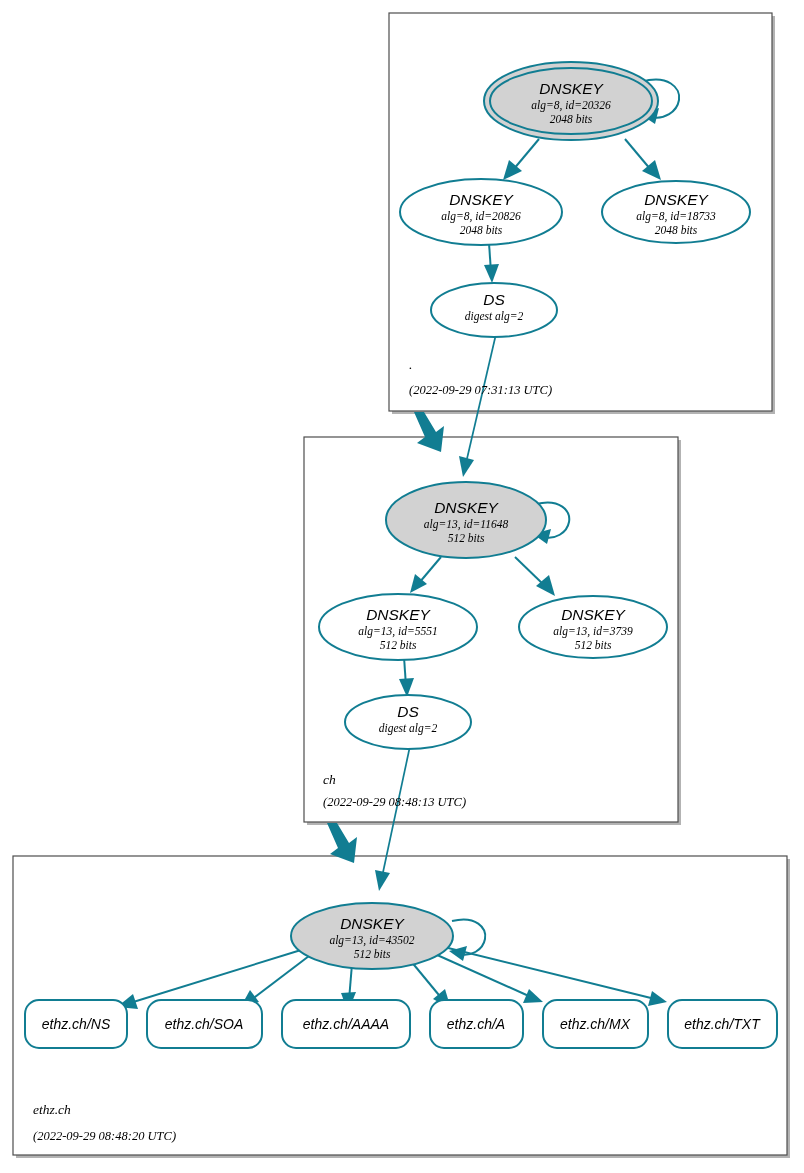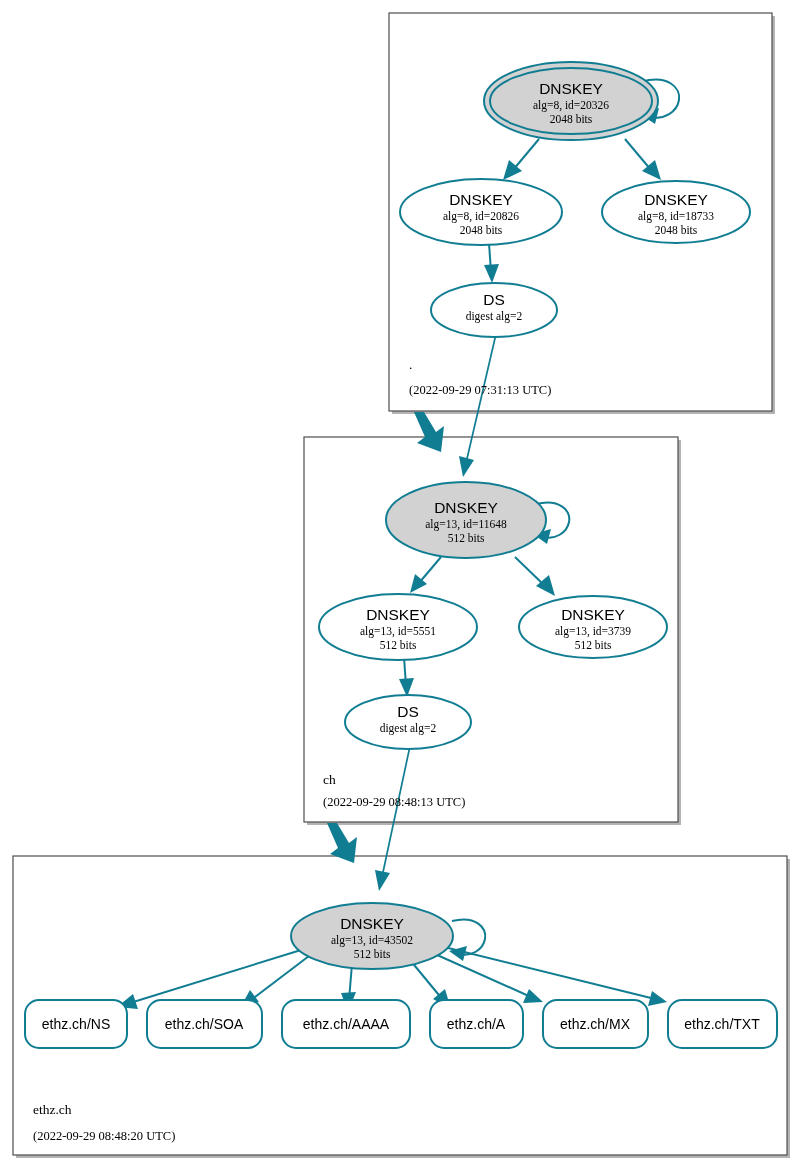--- a/index.html
+++ b/index.html
@@ -2,21 +2,21 @@
 <html><head>
 <meta charset="utf-8">
 <title>DNSSEC Authentication Chain</title>
 <style>
   html,body{margin:0;padding:0;background:#ffffff;}
   body{
     width:804px;height:1173px;position:relative;overflow:hidden;
     font-family:"Liberation Sans", sans-serif;
     -webkit-font-smoothing:antialiased;
   }
-  #stage{position:absolute;left:0;top:0;width:804px;height:1029px;}
+  #stage{position:absolute;left:0;top:0;width:804px;height:1029px;font-style:italic;}
   #stage svg{position:absolute;left:0;top:0;width:804px;height:1173px;display:block;}
 
   .zone-rect{fill:#ffffff;stroke:#4d4d4d;stroke-width:1.2;}
   .zone-shadow{fill:#b3b3b3;stroke:none;}
 
   .node-ellipse{stroke:#117d92;stroke-width:2;}
   .node-ellipse.secure{fill:#d2d2d2;}
   .node-ellipse.plain{fill:#ffffff;}
   .node-rrset{fill:#ffffff;stroke:#117d92;stroke-width:2;}
 

